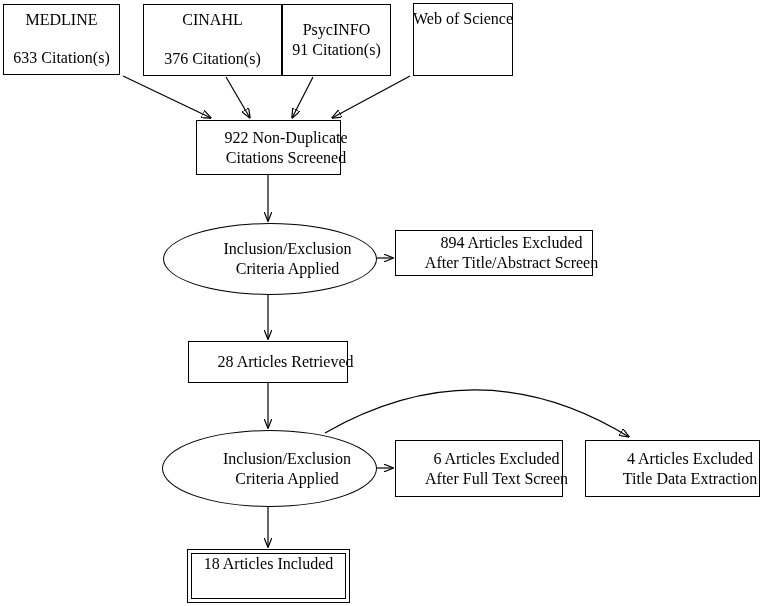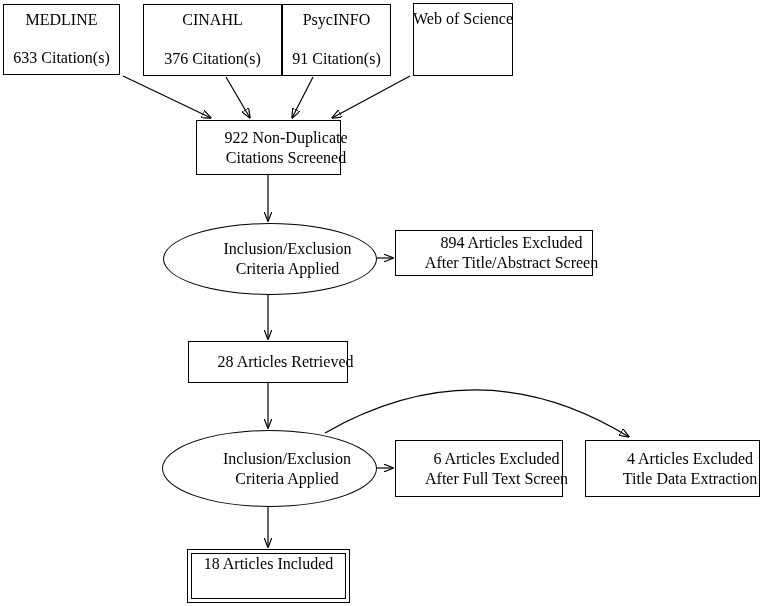--- a/index.html
+++ b/index.html
@@ -94,21 +94,21 @@
   <div class="node source" style="left:3px; top:4px; width:117px; height:71px;">
     <span class="line">MEDLINE</span>
     <span class="line">633 Citation(s)</span>
   </div>
 
   <div class="node source" style="left:143px; top:4px; width:139px; height:72px;">
     <span class="line">CINAHL</span>
     <span class="line">376 Citation(s)</span>
   </div>
 
-  <div class="node source" style="left:282px; top:4px; width:109px; height:72px;">
+  <div class="node source" style="left:282px; top:4px; width:109px; height:72px;justify-content:center;">
     <span class="line">PsycINFO</span>
     <span class="line">91 Citation(s)</span>
   </div>
 
   <div class="node source" style="left:413px; top:3px; width:100px; height:73px;">
     <span class="line">Web of Science</span>
   </div>
 
   <div class="node" style="left:196px; top:120px; width:145px; height:55px;">
     <span class="line">922 Non-Duplicate</span>

